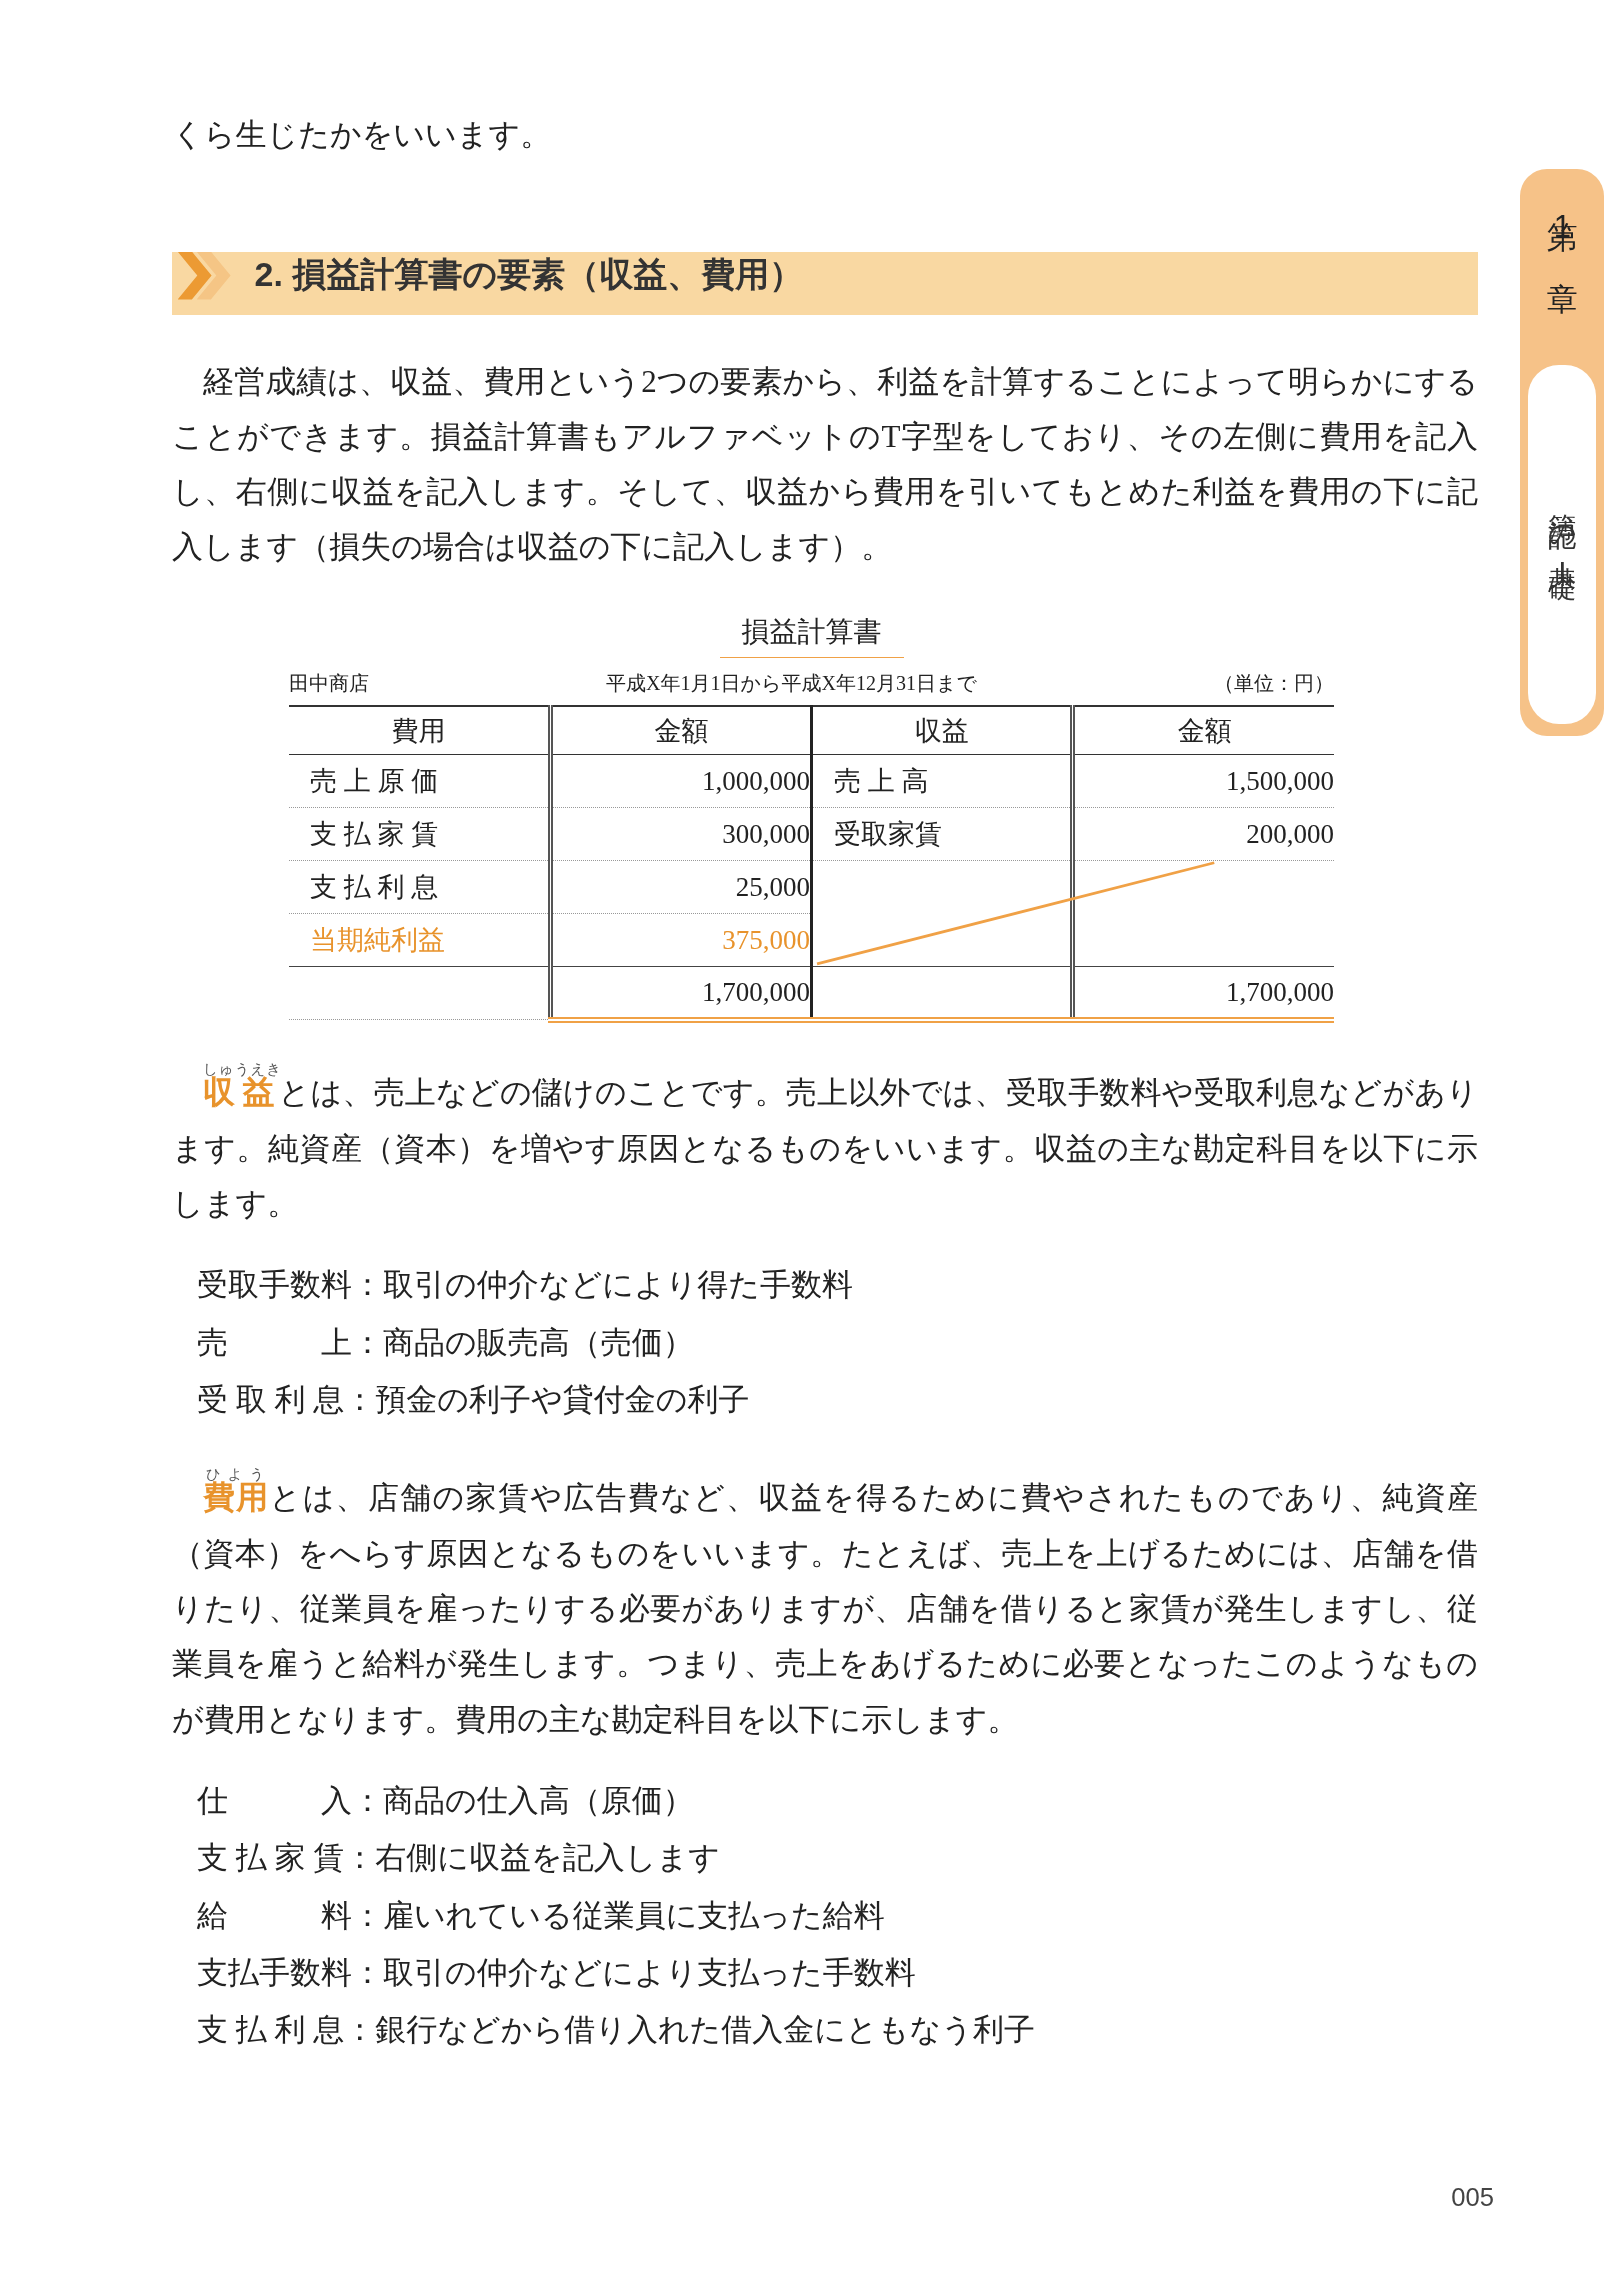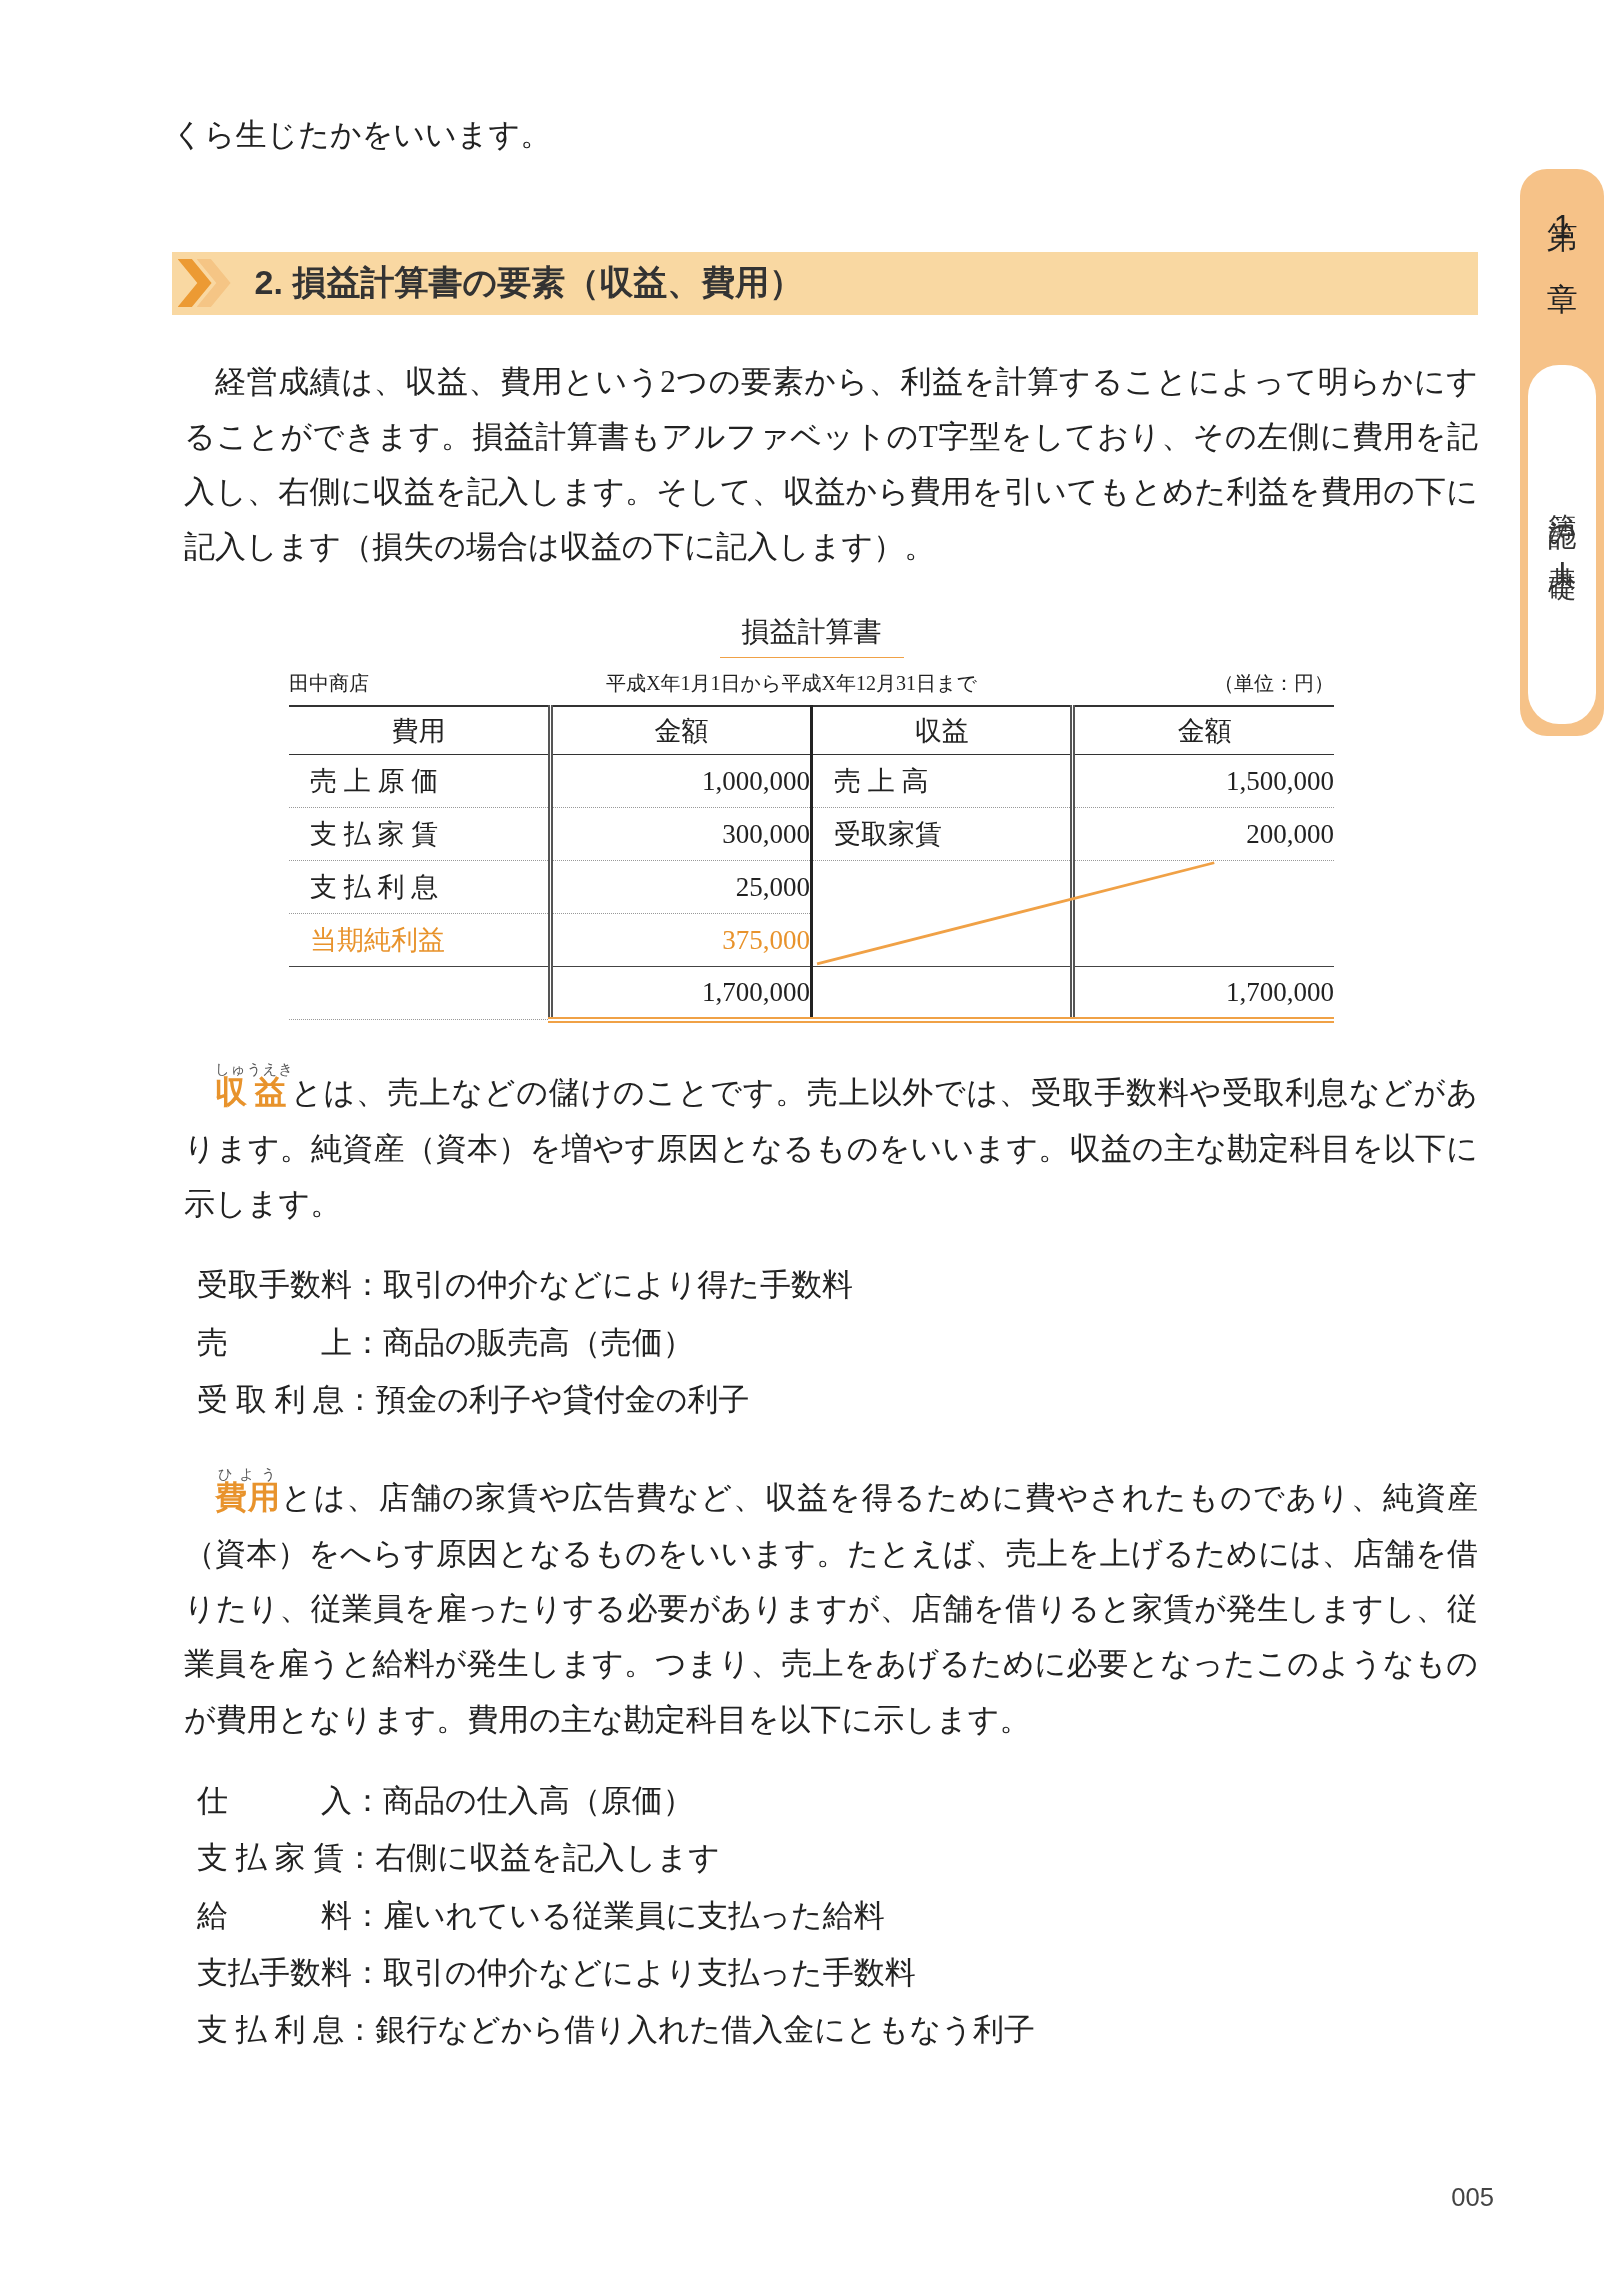--- a/index.html
+++ b/index.html
@@ -23,40 +23,40 @@
     margin: 110px 0 0 0;
     font-size: 31px;
     line-height: 1.6;
   }
   
   .section-header {
     margin-top: 92px;
     height: 63px;
     background: #F9D8A2;
     display: flex;
-    align-items: center;
+    align-items: flex-start;
     padding-left: 5.6px;
     gap: 19px;
   }
   .chevrons { position: relative; width: 58px; height: 48px; flex: none; }
   .chev {
     position: absolute; top: 0; width: 34px; height: 48px;
     clip-path: polygon(0 0, 42% 0, 100% 50%, 42% 100%, 0 100%, 58% 50%);
   }
   .chev.back  { left: 19px; background: #F5C585; }
   .chev.front { left: 0;    background: #EC9A33; z-index: 2; }
   .section-title {
     font-family: "Liberation Sans", "DejaVu Sans", sans-serif;
     font-weight: bold;
     font-size: 34px;
     color: #333333;
   }
   
   .body-para {
-    margin: 39px 0 0 12px;
+    margin: 39px 0 0 0;
     font-size: 31px;
     line-height: 1.78;
     text-align: justify;
     text-indent: 1em;
   }
   ruby.term rt {
     font-size: 14.4px;
     color: #555555;
     letter-spacing: 1.1px;
   }

